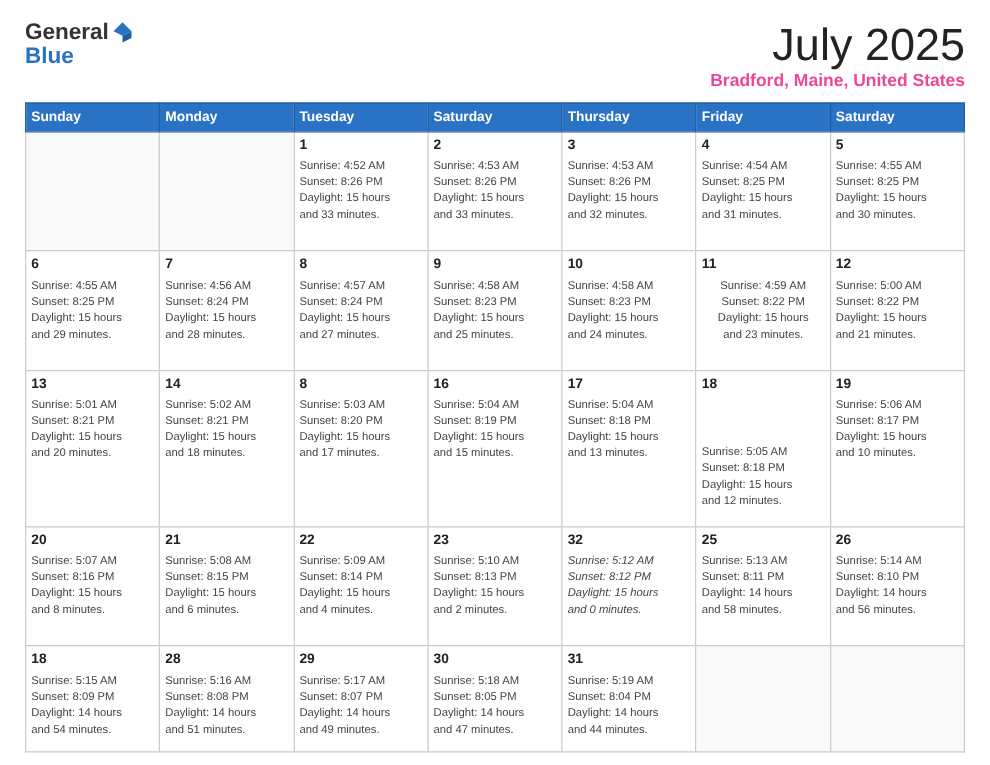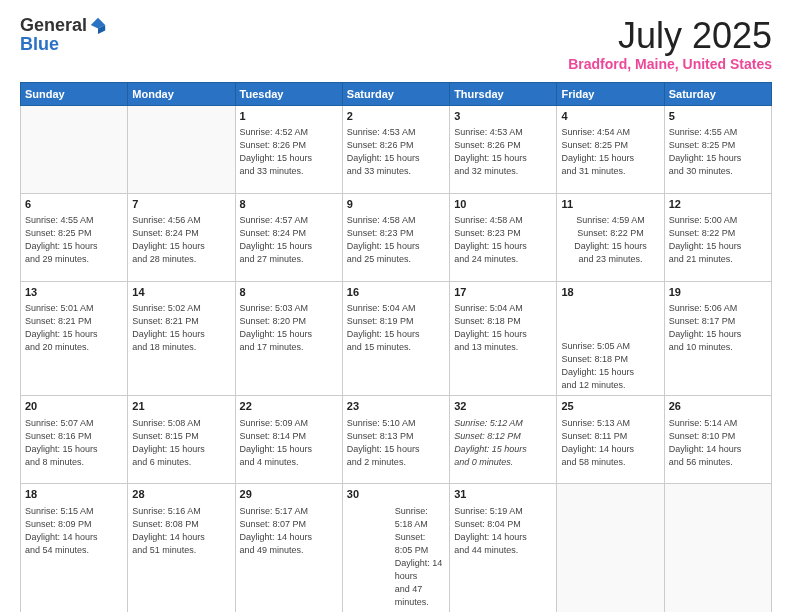--- a/index.html
+++ b/index.html
@@ -348,21 +348,21 @@
           </td>
           <td>
             <span class="day-number">29</span>
             <div class="day-info" style="white-space: pre-line;">Sunrise: 5:17 AM
 Sunset: 8:07 PM
 Daylight: 14 hours
 and 49 minutes.</div>
           </td>
           <td>
             <span class="day-number">30</span>
-            <div class="day-info" style="white-space: pre-line; margin-left: 48px;">Sunrise: 5:18 AM
+            <div class="day-info" style="white-space: pre-line;">Sunrise: 5:18 AM
 Sunset: 8:05 PM
 Daylight: 14 hours
 and 47 minutes.</div>
           </td>
           <td>
             <span class="day-number">31</span>
             <div class="day-info" style="white-space: pre-line;">Sunrise: 5:19 AM
 Sunset: 8:04 PM
 Daylight: 14 hours
 and 44 minutes.</div>

